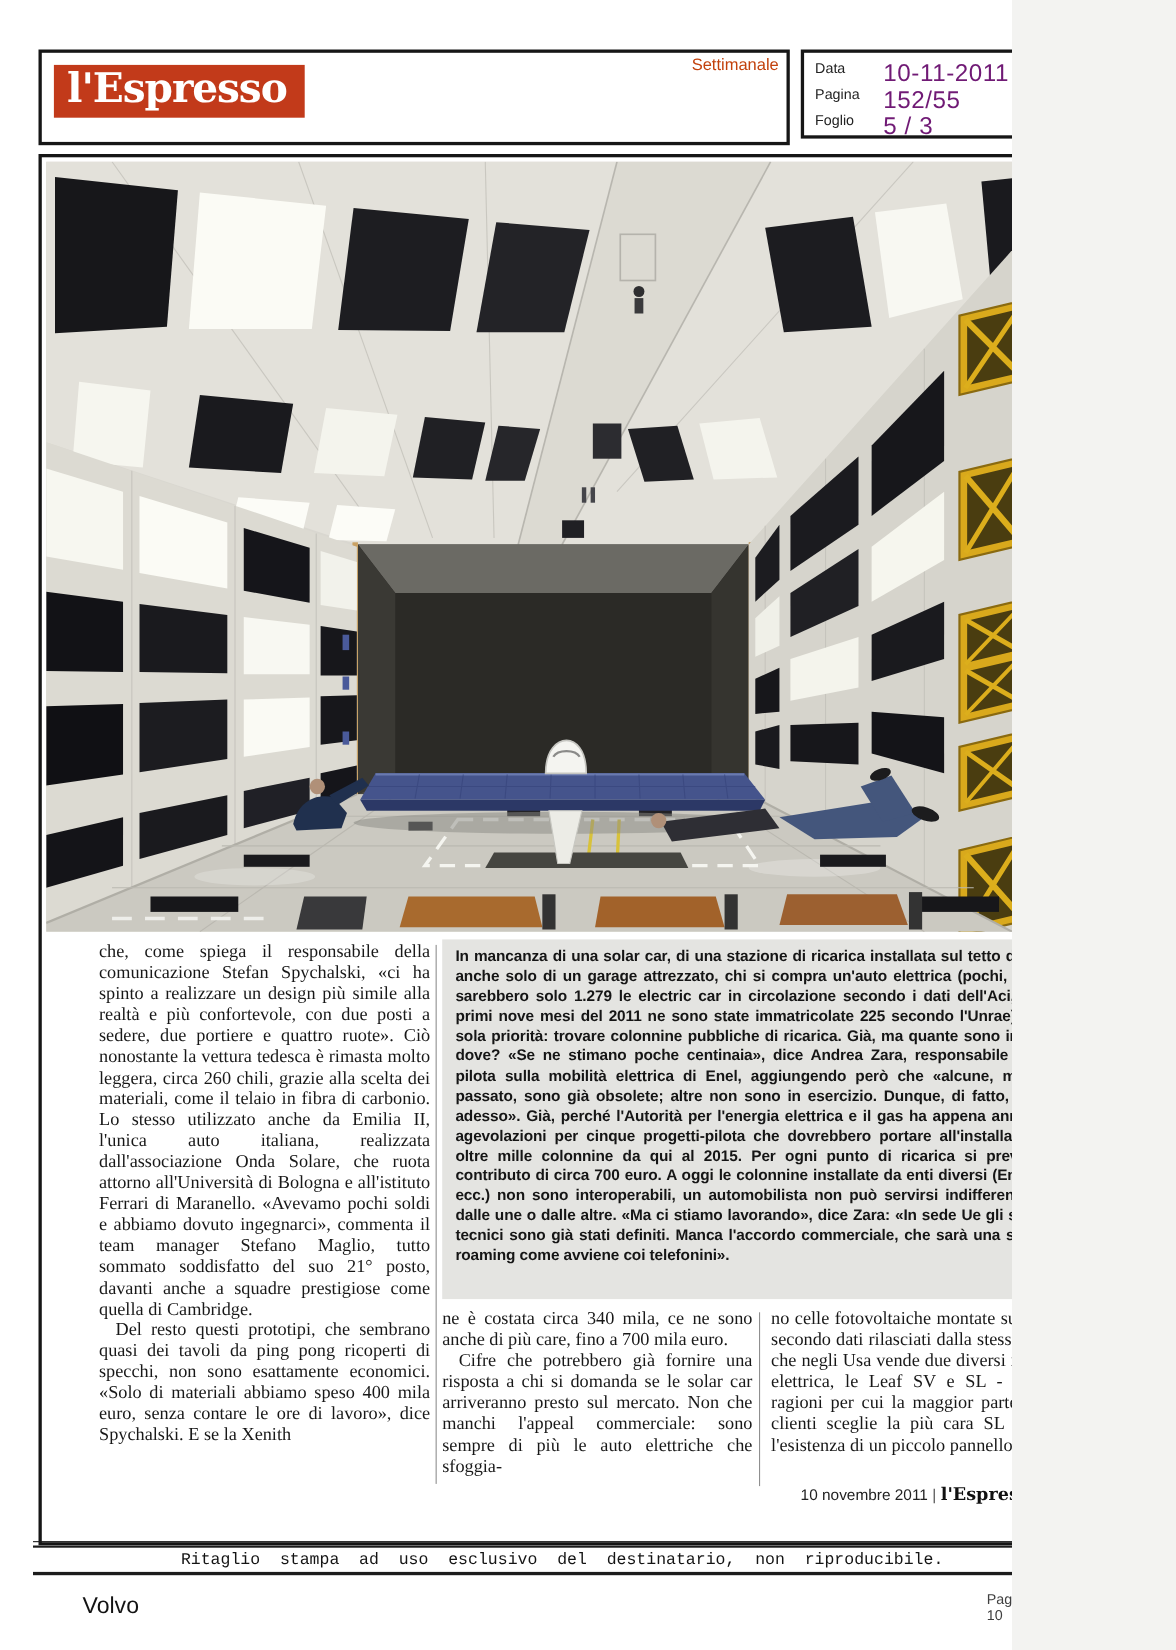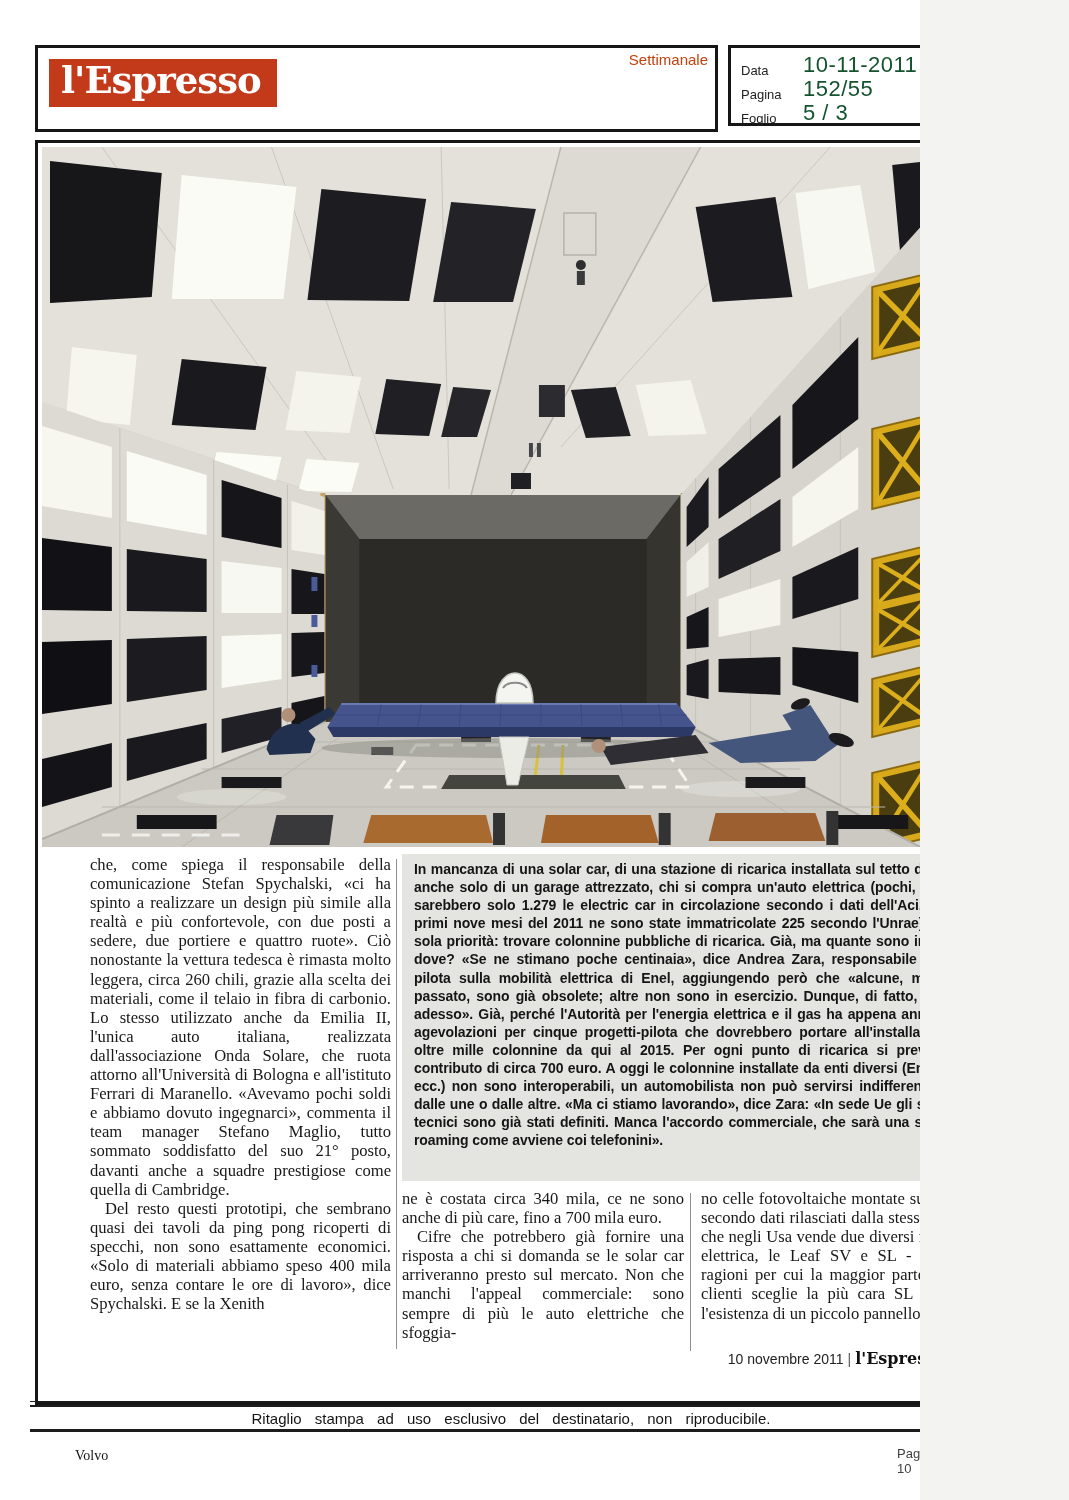--- a/index.html
+++ b/index.html
@@ -7,23 +7,23 @@
         font-family:"Liberation Serif",serif;color:#1b1b1b;}
   
   .hdr-box{position:absolute;border:3px solid #161616;background:#fff;}
   .hdr-left{left:35px;top:45px;width:677px;height:81px;}
   .logo{position:absolute;left:11px;top:11px;background:#c23a1a;color:#fff;
         font-family:"DejaVu Serif",serif;font-weight:bold;font-size:37px;line-height:1.05;
         padding:2px 16px 7px 12px;letter-spacing:-1px;}
   .frequency{position:absolute;right:7px;top:3px;font-family:"Liberation Sans",sans-serif;
         font-size:15px;color:#c2410c;}
   .hdr-right{left:728px;top:45px;width:258px;height:81px;padding:6px 0 0 10px;box-sizing:border-box;}
-  .meta-row{display:flex;align-items:flex-end;height:24px;}
+  .meta-row{display:flex;align-items:flex-start;height:24px;}
   .meta-label{width:62px;font-family:"Liberation Sans",sans-serif;font-size:13px;color:#222;}
-  .meta-value{font-family:"Liberation Sans",sans-serif;font-size:22px;color:#14532d;letter-spacing:0.5px;}
+  .meta-value{font-family:"Liberation Sans",sans-serif;font-size:22px;color:#701a75;letter-spacing:0.5px;}
   
   .main-frame{position:absolute;left:35px;top:140px;width:957px;height:1265px;
         border:3px solid #161616;box-sizing:border-box;background:#fff;}
   .photo-wrap{position:absolute;left:4px;top:4px;width:943px;height:700px;background:#d9d7d0;}
   .photo-wrap svg{display:block;width:100%;height:100%;}
   
   .serif-col{position:absolute;font-size:16.6px;line-height:19.1px;text-align:justify;color:#181818;}
   .serif-col p{margin:0;}
   .serif-col p.ind{text-indent:15px;}
   .col-left{left:52px;top:712px;width:301px;height:498px;font-family:Liberation Serif, serif;}
@@ -47,23 +47,23 @@
   
   .v-text{position:absolute;white-space:nowrap;transform:rotate(-90deg);transform-origin:0 0;
         font-family:"Liberation Sans",sans-serif;color:#1a1a1a;}
   .v-site{left:1000px;top:253px;font-size:14px;letter-spacing:0.4px;}
   .v-code{left:1000px;top:1401px;font-size:13px;}
   
   .strip{position:absolute;left:30px;top:1405px;width:962px;height:27px;box-sizing:border-box;
         border-top:2px solid #1c1c1c;border-bottom:3px solid #1c1c1c;background:#fff;
         display:flex;align-items:center;justify-content:center;}
   .strip:before{content:"";position:absolute;left:0;top:-6px;width:100%;height:1px;background:#1c1c1c;}
-  .strip span{font-family:Liberation Sans, sans-serif;font-size:15px;color:#141414;word-spacing:9px;}
-  .client{position:absolute;left:75px;top:1448px;font-family:Liberation Serif, serif;
-        font-size:14px;color:#131313;}
+  .strip span{font-family:Liberation Mono, monospace;font-size:15px;color:#141414;word-spacing:9px;}
+  .client{position:absolute;left:75px;top:1448px;font-family:Liberation Sans, sans-serif;
+        font-size:21px;color:#131313;}
   .page-ref{position:absolute;left:897px;top:1446px;font-family:"Liberation Sans",sans-serif;
         font-size:13px;color:#404040;}
 </style>
 </head>
 <body>
 
 <div class="page">
 
   <div class="hdr-box hdr-left">
     <div class="logo">l'Espresso</div>

